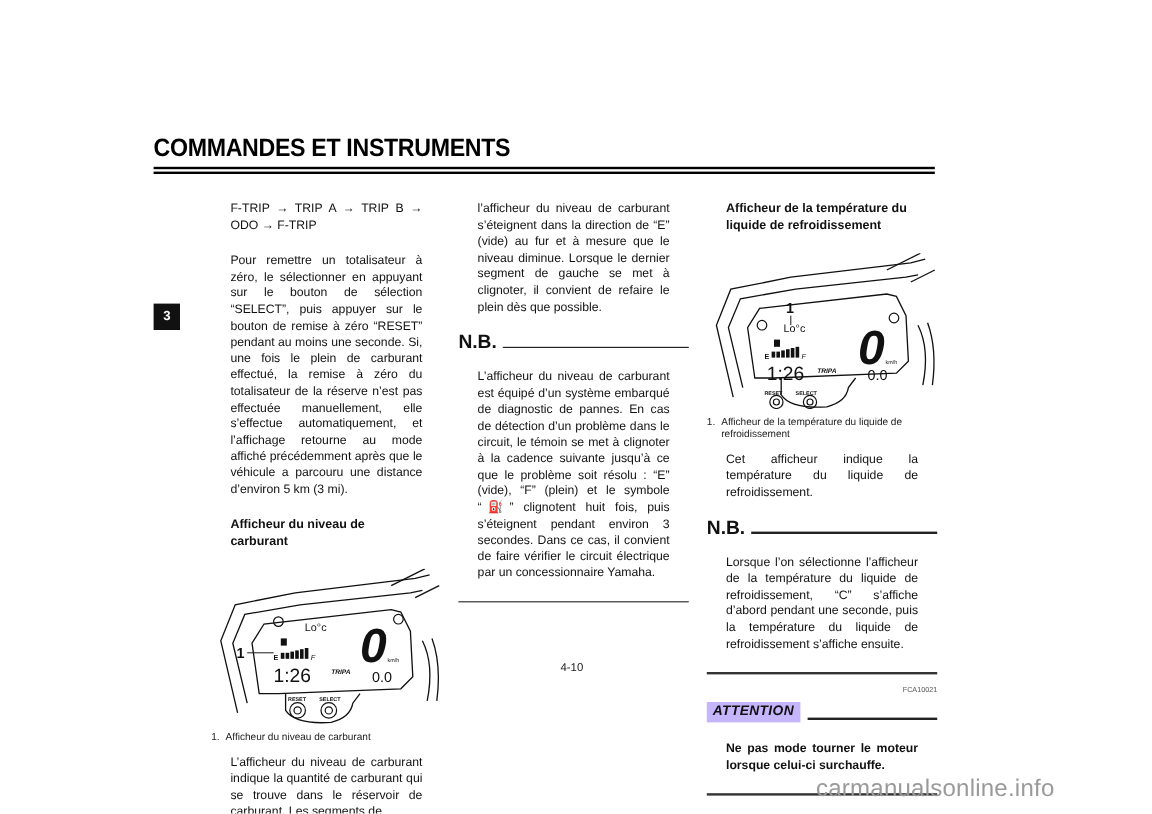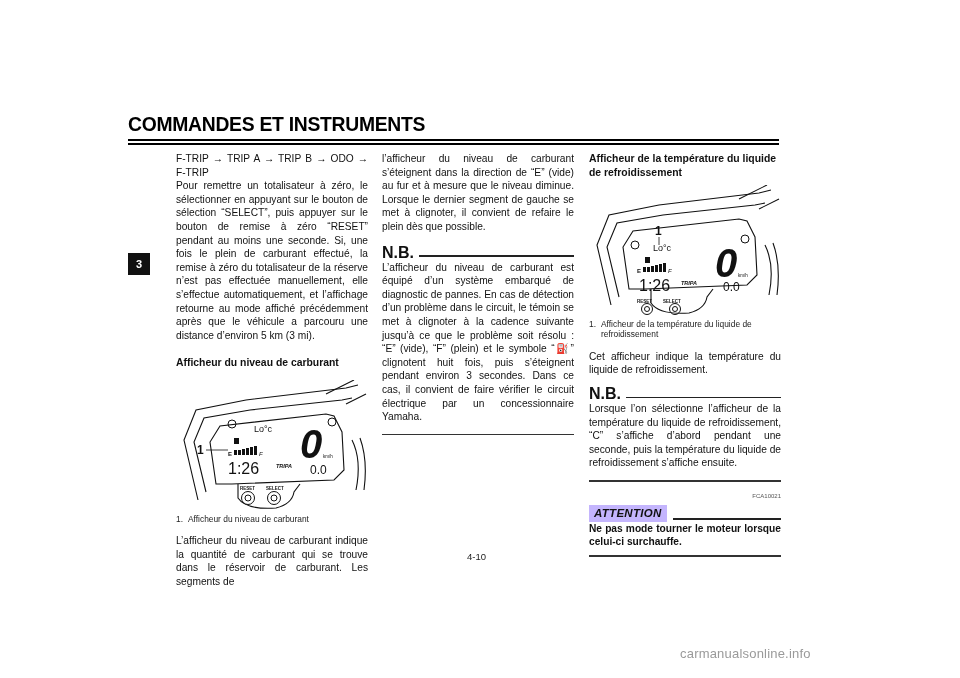--- a/index.html
+++ b/index.html
@@ -16,21 +16,21 @@
   .rule-top1 { position: absolute; left: 128px; width: 651px; top: 139px; height: 2px; background:#000; }
   .rule-top2 { position: absolute; left: 128px; width: 651px; top: 143px; height: 2px; background:#000; }
 
   .chapter-tab {
     position: absolute; left: 128px; top: 253px; width: 22px; height: 22px;
     background: #111; color: #fff; font-weight: bold; font-size: 11px;
     display:flex; align-items:center; justify-content:center;
   }
 
   .col { position: absolute; font-size: 10.2px; line-height: 13.6px; text-align: justify; }
-  .col p { margin: 0; }
+  .col p { margin: 16px; }
   .col1 { left: 176px; top: 152px; width: 192px; }
   .col2 { left: 382px; top: 152px; width: 192px; }
   .col3 { left: 589px; top: 152px; width: 192px; }
 
   .heading { font-weight: bold; font-size: 10.4px; line-height: 13.6px; text-align: left; }
   .nb { display:flex; align-items:flex-end; margin-top: 8px; margin-bottom: 2px; }
   .nb-label { font-weight: bold; font-size: 16px; margin-right: 5px; line-height: 13px; }
   .nb-line { flex:1; height: 1.4px; background:#222; margin-bottom: 2px; }
   .endrule { height: 1.6px; background: #333; margin-top: 10px; }
 
@@ -42,21 +42,21 @@
   .code { text-align: right; font-size: 6px; color:#555; margin-top: 8px; }
   .attention-row { display:flex; align-items:flex-end; margin-top: 2px; }
   .attention-label {
     background:#c4b5fd; font-weight:bold; font-style:italic; font-size: 11.5px;
     padding: 2px 5px 1px 5px; letter-spacing: 0.3px;
   }
   .attention-line { flex:1; height:1.6px; background:#222; margin-left: 6px; margin-bottom: 2px; }
   .warn { font-weight:bold; margin-top: 4px; }
 
   .page-num { position:absolute; left: 467px; top: 551px; font-size: 9.5px; color:#222; }
-  .watermark { position:absolute; left: 680px; top: 646px; font-size: 13px; color:#9a9a9a; letter-spacing: 0.2px; }
+  .watermark { position:absolute; left: 680px; top: 646px; font-size: 20px; color:#9a9a9a; letter-spacing: 0.2px; }
 </style>
 </head>
 <body>
 
 <div class="title">COMMANDES ET INSTRUMENTS</div>
 <div class="rule-top1"></div>
 <div class="rule-top2"></div>
 
 <div class="chapter-tab">3</div>
 

